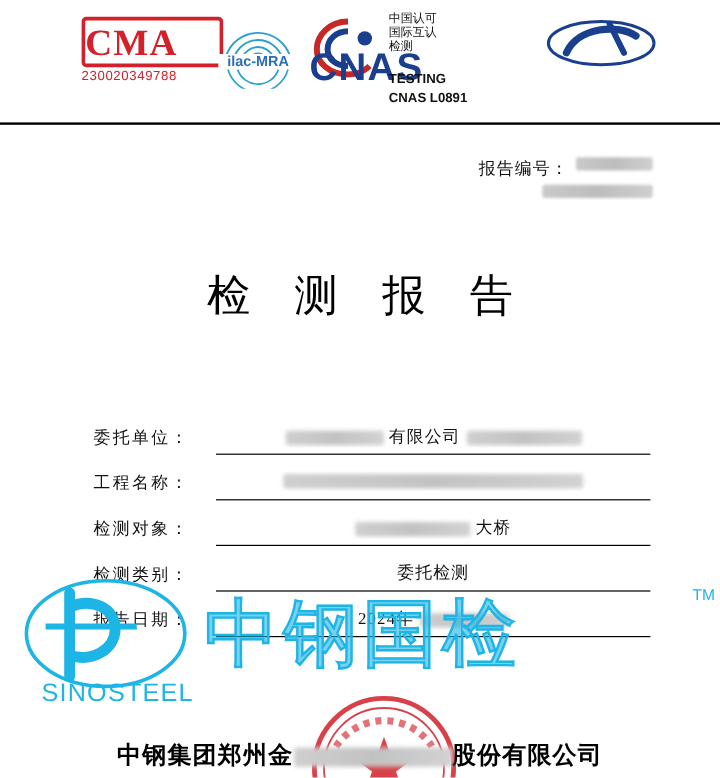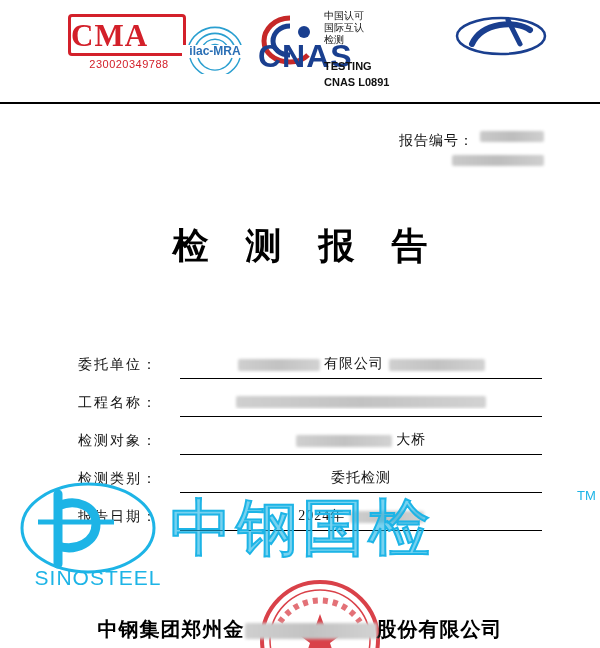--- a/index.html
+++ b/index.html
@@ -52,21 +52,20 @@
     font-size: 31px;
     letter-spacing: 1px;
     line-height: 38px;
     text-align: left;
   }
   .cma-num {
     color: #d3202a;
     font-family: "Liberation Sans", sans-serif;
     font-size: 11px;
     letter-spacing: 0.5px;
-    text-align: center;
     margin-top: 2px;
   }
 
   
   .ilac {
     position: absolute;
     left: 176px;
     top: 8px;
     width: 78px;
     height: 60px;
@@ -177,21 +176,21 @@
   .redact.r2 { width: 92px; height: 11px; margin-left: 4px; }
 
   
   .title {
     position: absolute;
     left: 0;
     top: 222px;
     width: 600px;
     text-align: center;
     font-family: "Liberation Serif", serif;
-    font-weight: bold;
+    font-weight: normal;
     font-size: 36px;
     letter-spacing: 14px;
     text-indent: 14px;
     color: #000;
   }
 
   
   .fields {
     position: absolute;
     left: 0;

